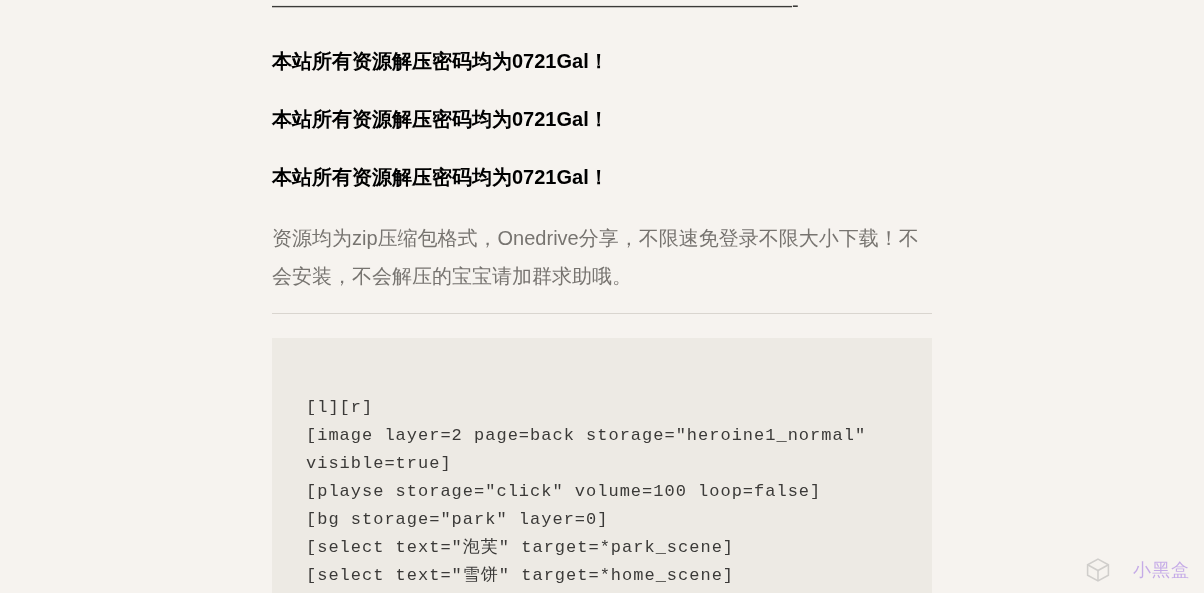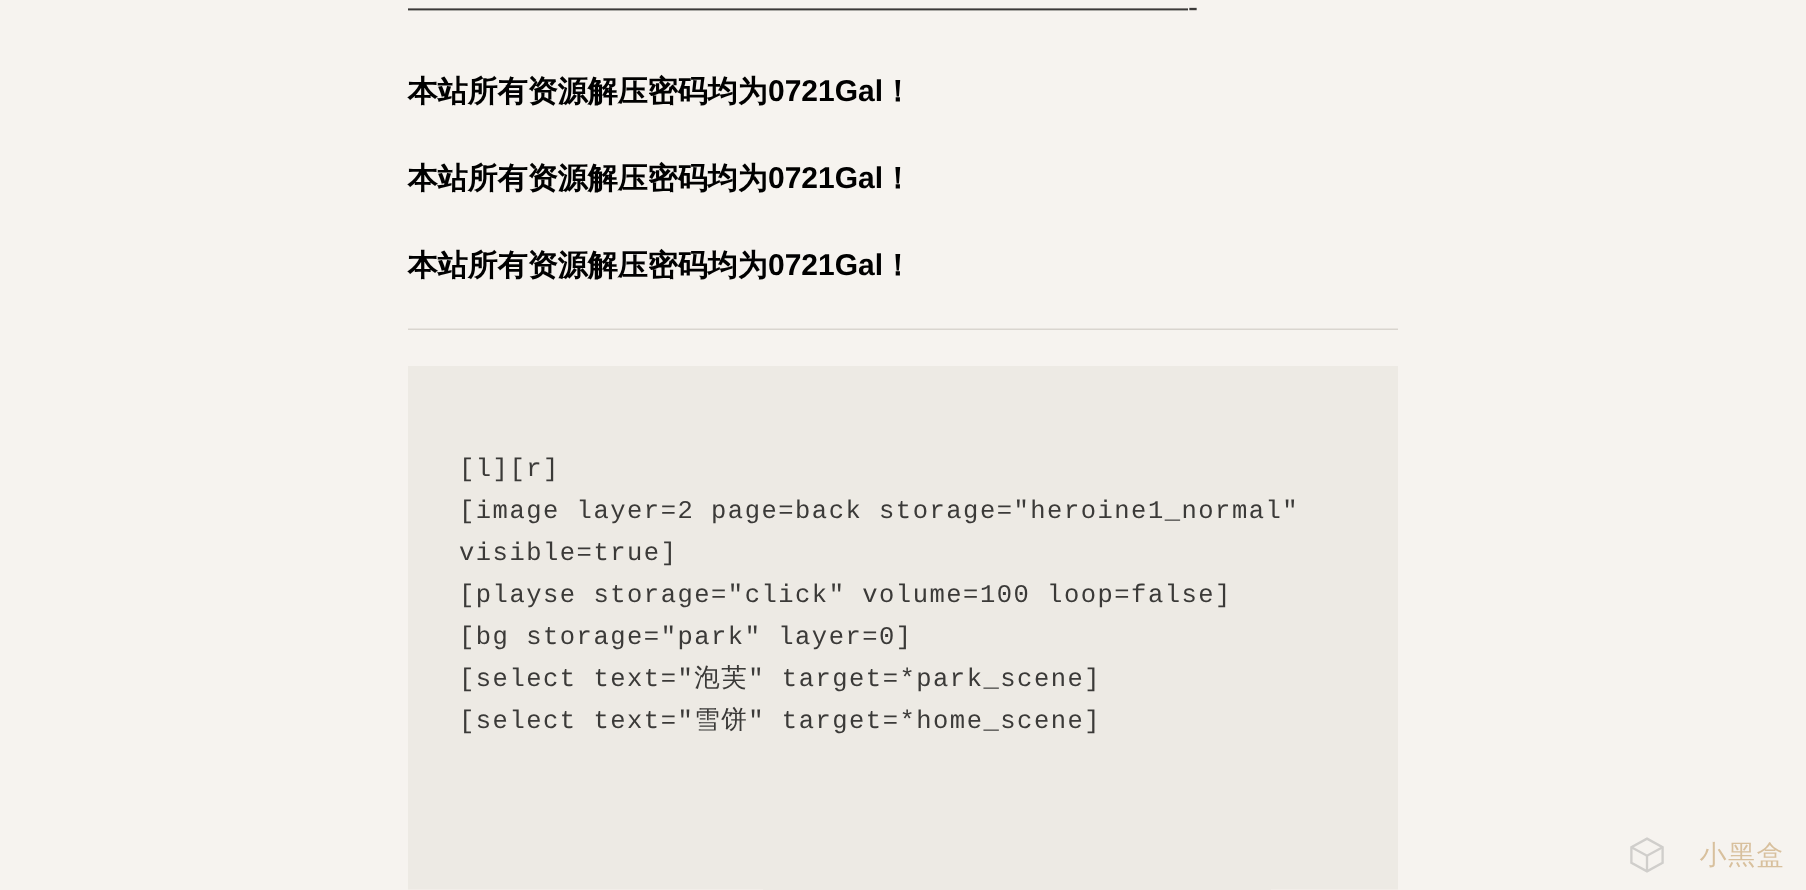--- a/index.html
+++ b/index.html
@@ -65,21 +65,21 @@
     overflow: hidden;
   }
   .watermark {
     position: absolute;
     right: 14px;
     bottom: 10px;
     display: flex;
     align-items: center;
     gap: 22px;
     opacity: 0.35;
-    color: #a16207;
+    color: #6d28d9;
     pointer-events: none;
   }
   .watermark svg { display: block; }
   .watermark-text {
     font-size: 18px;
     font-weight: 500;
     letter-spacing: 1px;
   }
 </style>
 </head>
@@ -87,20 +87,21 @@
 
 <div class="page">
   <div class="content">
 
     <div class="dashes">——————————————————————————-</div>
 
     <div class="pwline">本站所有资源解压密码均为0721Gal！</div>
     <div class="pwline">本站所有资源解压密码均为0721Gal！</div>
     <div class="pwline">本站所有资源解压密码均为0721Gal！</div>
 
+    <div class="desc">资源均为zip压缩包格式，Onedrive分享，不限速免登录不限大小下载！不会安装，不会解压的宝宝请加群求助哦。</div>
 
     <hr class="hr">
 
     <div class="codebox">
 <span>[l][r]</span>
 <span>[image layer=2 page=back storage="heroine1_normal" visible=true]</span>
 <span>[playse storage="click" volume=100 loop=false]</span>
 <span>[bg storage="park" layer=0]</span>
 <span>[select text="泡芙" target=*park_scene]</span>
 <span>[select text="雪饼" target=*home_scene]</span>

